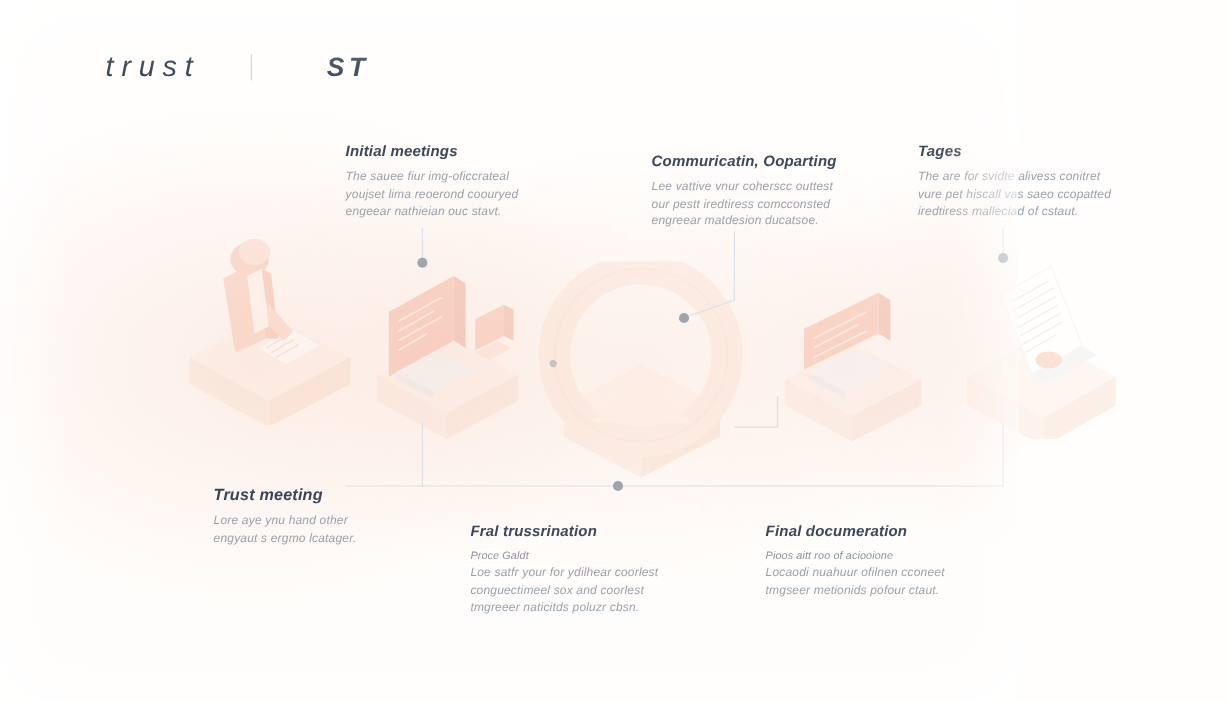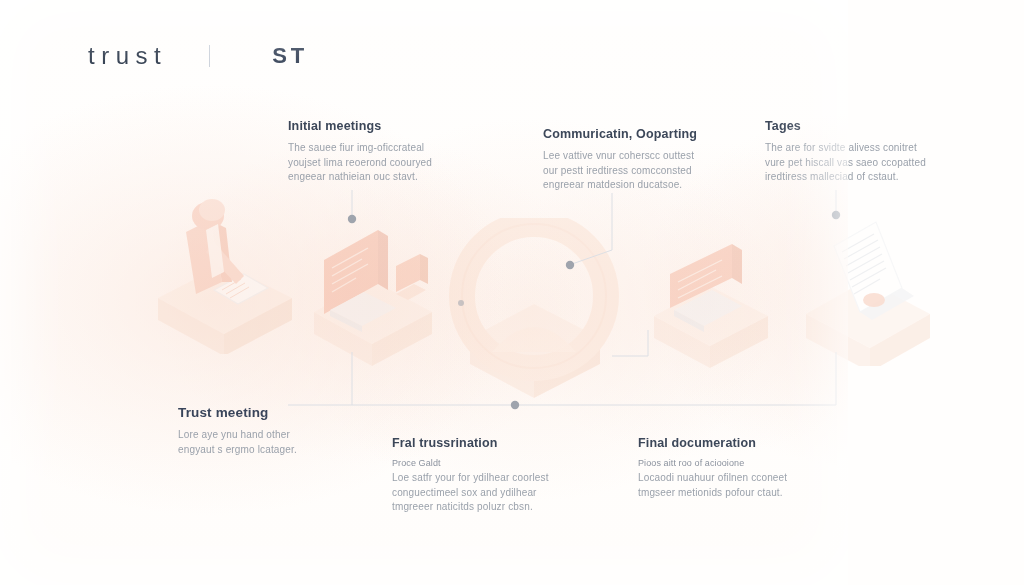--- a/index.html
+++ b/index.html
@@ -14,20 +14,21 @@
   #stage{
     position:absolute;inset:0;
     width:848px;height:585px;
     background:
       radial-gradient(ellipse 420px 300px at 210px 300px, rgba(250,226,214,0.55) 0%, rgba(255,254,253,0) 72%),
       radial-gradient(ellipse 300px 230px at 370px 300px, rgba(251,231,221,0.45) 0%, rgba(255,254,253,0) 72%),
       radial-gradient(ellipse 330px 260px at 530px 310px, rgba(250,228,216,0.42) 0%, rgba(255,254,253,0) 74%),
       radial-gradient(ellipse 280px 215px at 700px 300px, rgba(251,232,223,0.40) 0%, rgba(255,254,253,0) 74%),
       radial-gradient(ellipse 300px 240px at 862px 290px, rgba(250,227,215,0.45) 0%, rgba(255,254,253,0) 74%),
       linear-gradient(#fffefd,#fffdfb);
+    font-style: italic;
   }
 
   
   .brand{
     position:absolute;left:88px;top:44px;
     display:flex;align-items:center;gap:0;
     user-select:none;
   }
   .brand-word{
     font-size:24px;letter-spacing:6.5px;
@@ -252,21 +253,21 @@
       <span>engyaut s ergmo lcatager.</span>
     </p>
   </div>
 
 
   <div class="block" style="left:392px;top:436px;width:176px;">
     <p class="blk-title">Fral trussrination</p>
     <p class="blk-sub">Proce Galdt</p>
     <p class="blk-body">
       <span>Loe satfr your for ydilhear coorlest</span>
-      <span>conguectimeel sox and ydilhear</span>
+      <span>conguectimeel sox and coorlest</span>
       <span>tmgreeer naticitds poluzr cbsn.</span>
     </p>
   </div>
 
   <div class="block" style="left:638px;top:436px;width:180px;">
     <p class="blk-title">Final documeration</p>
     <p class="blk-sub">Pioos aitt roo of aciooione</p>
     <p class="blk-body">
       <span>Locaodi nuahuur ofilnen cconeet</span>
       <span>tmgseer metionids pofour ctaut.</span>

